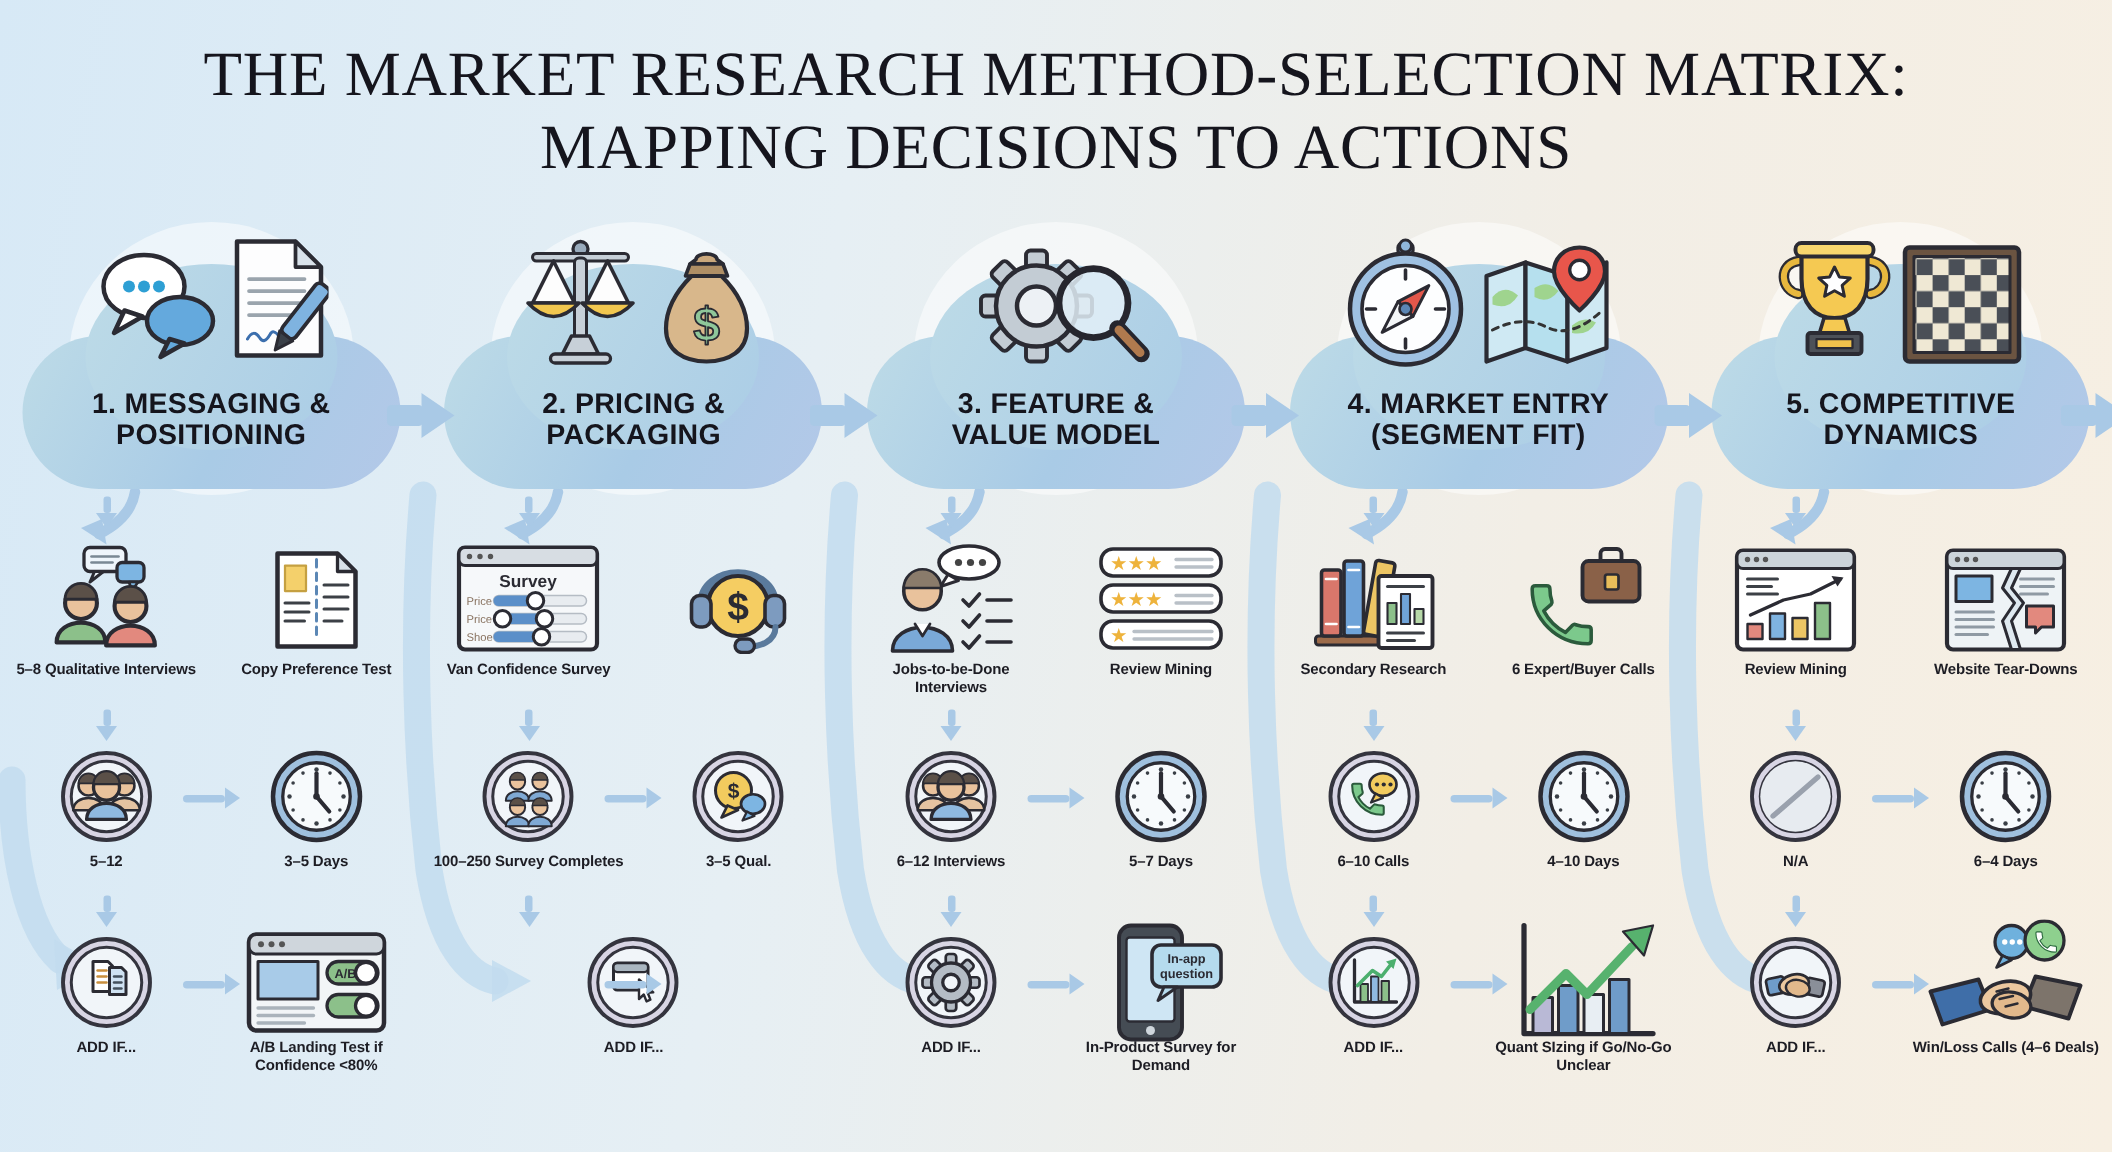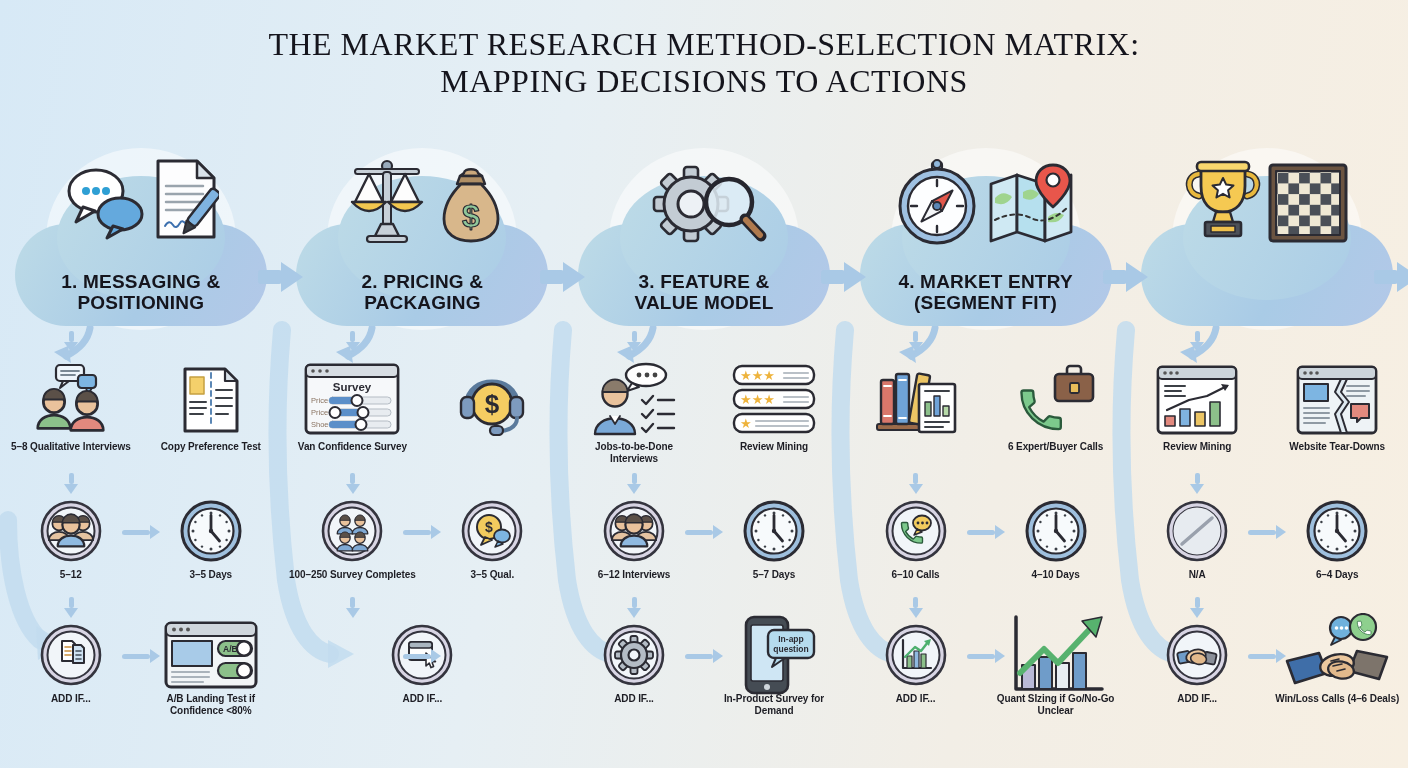--- a/index.html
+++ b/index.html
@@ -2,35 +2,35 @@
 <html><head>
 <meta charset="utf-8">
 <style>
 *{box-sizing:border-box}
 html,body{margin:0;padding:0}
 body{width:1408px;height:768px;overflow:hidden;color:#1d1d24;
  font-family:"Liberation Sans","DejaVu Sans",sans-serif;
  background:linear-gradient(100deg,#d7e9f6 0%,#e6eff4 38%,#f2eee6 70%,#f7efe2 100%)}
 .canvas{position:relative;width:1408px;height:768px}
 .title{position:absolute;top:26px;left:0;width:100%;text-align:center;
- font-family:"Liberation Serif","DejaVu Serif",serif;font-size:32px;line-height:1.16;
+ font-family:"Liberation Serif","DejaVu Serif",serif;font-size:42px;line-height:1.16;
  color:#15151d;letter-spacing:.5px}
 .bg-flows{position:absolute;left:0;top:0;z-index:0}
 .columns{position:absolute;top:160px;left:0;width:1408px;height:604px;display:flex;z-index:1}
 .column{position:relative;flex:1 1 0;height:604px}
 .cloud{position:relative;width:252px;height:170px;margin:0 auto}
 .cloud::before{content:"";position:absolute;top:-12px;left:31px;width:190px;height:182px;
  border-radius:50%;background:rgba(255,255,255,.5)}
 .cloud-bg{position:absolute;bottom:4px;left:0;width:252px;height:102px;border-radius:52px;
  background:linear-gradient(118deg,#bddbe7 0%,#a9cbe6 55%,#b3c8e8 100%)}
 .cloud-bg::before{content:"";position:absolute;top:-48px;left:42px;width:168px;height:124px;
  border-radius:50%;background:linear-gradient(118deg,#bddbe7,#abcde6)}
 .cloud-icons{position:absolute;top:-2px;left:0;width:100%;display:flex;justify-content:center;
  align-items:flex-end;gap:6px;z-index:2}
-.cloud-title{position:absolute;bottom:16px;left:0;width:100%;padding:0 28px;text-align:center;
+.cloud-title{position:absolute;bottom:28px;left:0;width:100%;padding:0 28px;text-align:center;
  font-size:19px;font-weight:700;letter-spacing:.2px;line-height:1.14;z-index:3;color:#15151d}
 .cloud-tail{position:absolute;top:166px;left:52px;z-index:0}
 .flow-arrow{position:absolute;top:262px;display:flex;align-items:center;z-index:2}
 .flow-arrow .stem{width:24px;height:14px;border-radius:3px;background:#a9c9e6}
 .flow-arrow .tip{width:0;height:0;border-top:15px solid transparent;border-bottom:15px solid transparent;
  border-left:22px solid #a9c9e6;margin-left:-1px}
 .row{position:absolute;left:0;width:100%;display:flex;justify-content:center;gap:12px}
 .row-methods{top:196px}
 .row-metrics{top:338px}
 .row-add{top:462px}
@@ -656,20 +656,21 @@
               <line x1="52" y1="31" x2="76" y2="31" stroke="#3c4046" stroke-width="2"></line>
               <rect x="52" y="42" width="6" height="14" fill="#8cc08a" stroke="#2b2b33" stroke-width="1.4"></rect>
               <rect x="61" y="36" width="6" height="20" fill="#6fa3d8" stroke="#2b2b33" stroke-width="1.4"></rect>
               <rect x="70" y="46" width="6" height="10" fill="#b7d9a8" stroke="#2b2b33" stroke-width="1.4"></rect>
               <g stroke="#3c4046" stroke-width="2">
                   <line x1="52" y1="62" x2="76" y2="62"></line>
                   <line x1="52" y1="67" x2="70" y2="67"></line>
                 </g>
             </svg>
           </div>
+          <div class="label">Secondary Research</div>
         </div>
         <div class="cell">
           <div class="icon-box">
             <svg width="86" height="74" viewBox="0 0 86 74">
               <path d="M54 12 v-5 a3 3 0 0 1 3 -3 h8 a3 3 0 0 1 3 3 v5" fill="none" stroke="#2b2b33" stroke-width="2.6"></path>
               <rect x="42" y="12" width="38" height="27" rx="4" fill="#8a6148" stroke="#2b2b33" stroke-width="2.6"></rect>
               <rect x="57" y="21" width="9" height="10" rx="1.5" fill="#e8bd5a" stroke="#2b2b33" stroke-width="1.8"></rect>
               <use href="#def-handset" transform="translate(2,22) scale(2.15)" fill="#7cc98c" stroke="#2b5a3c" stroke-width="1.1"></use>
             </svg>
           </div>
@@ -773,20 +774,21 @@
               <pattern id="chk" width="21.4" height="21.4" patternUnits="userSpaceOnUse">
                 <rect width="21.4" height="21.4" fill="#efe8d4"></rect>
                 <rect width="10.7" height="10.7" fill="#4a4f57"></rect>
                 <rect x="10.7" y="10.7" width="10.7" height="10.7" fill="#4a4f57"></rect>
               </pattern>
             </defs>
             <rect x="3" y="3" width="76" height="76" rx="3" fill="#6b5441" stroke="#2b2b33" stroke-width="3"></rect>
             <rect x="9" y="9" width="64" height="64" fill="url(#chk)" stroke="#2b2b33" stroke-width="2"></rect>
           </svg>
         </div>
+        <div class="cloud-title">5. COMPETITIVE DYNAMICS</div>
       </div>
       <svg class="cloud-tail" width="46" height="38">
         <path d="M38 2 C36 14 28 23 14 30" fill="none" stroke="#a9c9e6" stroke-width="7"></path>
         <polygon points="2,26 19,37 16,20" fill="#a9c9e6"></polygon>
       </svg>
       <div class="row row-methods">
         <div class="cell">
           <div class="icon-box">
             <svg width="84" height="72" viewBox="0 0 84 72">
               <rect x="3" y="3" width="78" height="66" rx="4" fill="#fff" stroke="#2b2b33" stroke-width="2.8"></rect>

